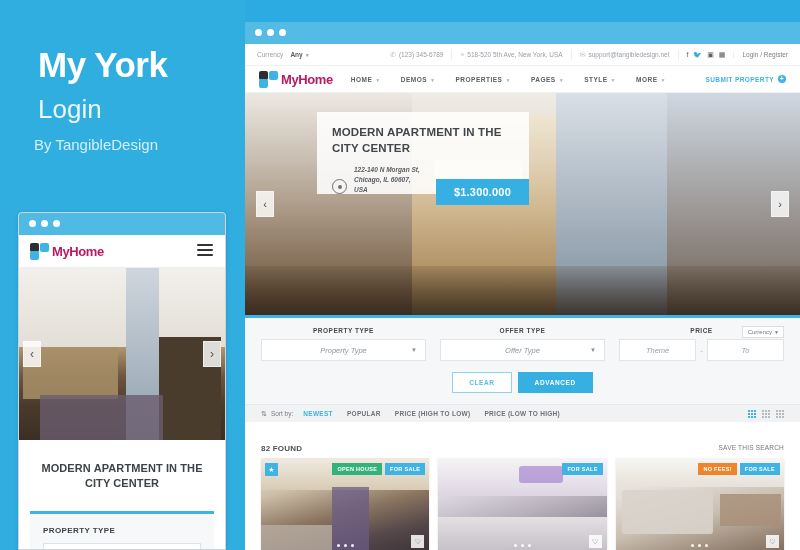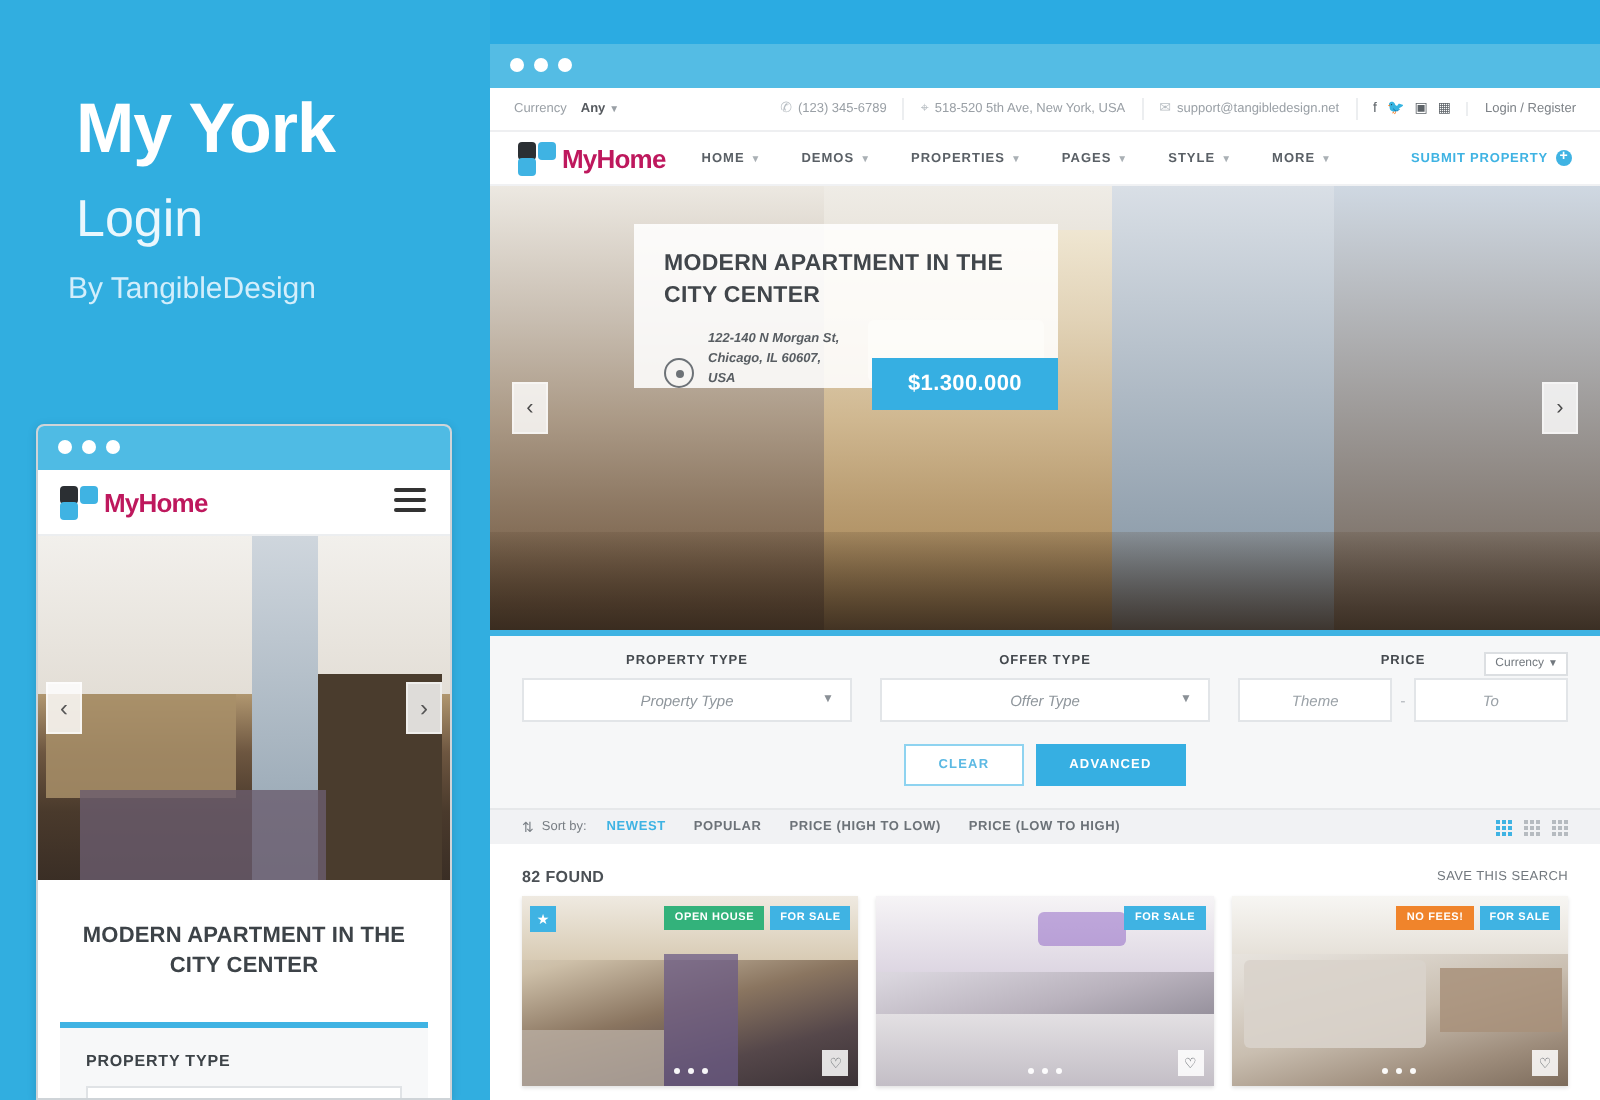--- a/index.html
+++ b/index.html
@@ -235,21 +235,21 @@
     white-space: nowrap;
   }
   .sort-opt.active { color: #3FB3E3; }
   #view-icons { margin-left: auto; display: flex; gap: 6px; }
   .view-ico { width: 8px; height: 8px; display: grid; grid-template-columns: 1fr 1fr 1fr; gap: 1px; }
   .view-ico i { background: #b6bbc0; }
   .view-ico.active i { background: #3FB3E3; }
 
   
   #results-row {
-    display: flex; align-items: center; padding: 12px 16px 5px 16px;
+    display: flex; align-items: flex-start; padding: 22px 16px 5px 16px;
     background: #fff;
   }
   #results-count { font-size: 8px; font-weight: bold; color: #4b5055; letter-spacing: .2px; }
   #save-search { margin-left: auto; font-size: 6.5px; color: #72787e; letter-spacing: .2px; }
 
   
   #cards { display: flex; gap: 9px; padding: 0 16px; }
   .card {
     flex: 1; height: 95px; position: relative; overflow: hidden;
     box-shadow: 0 1px 2px rgba(0,0,0,.12);

